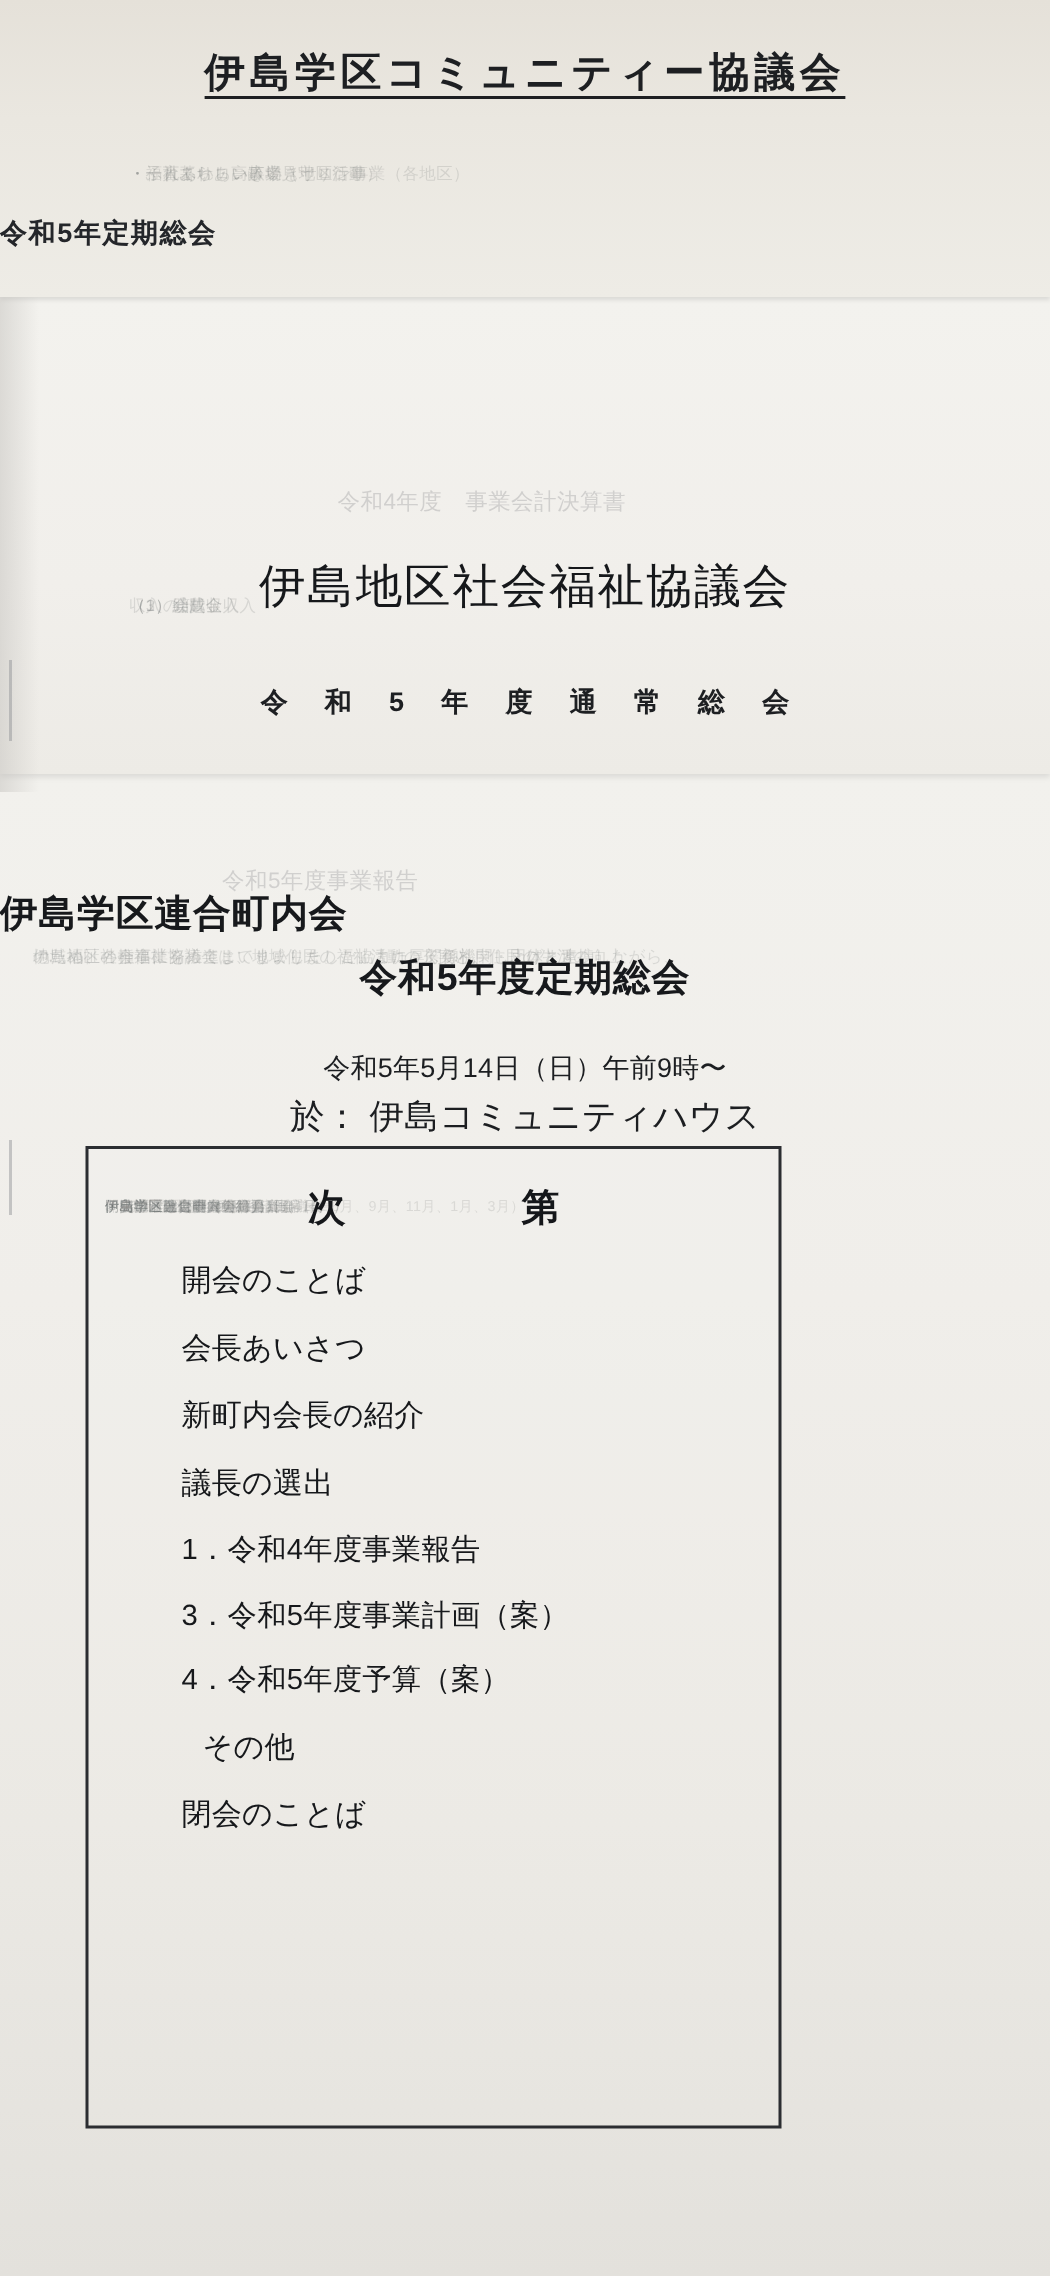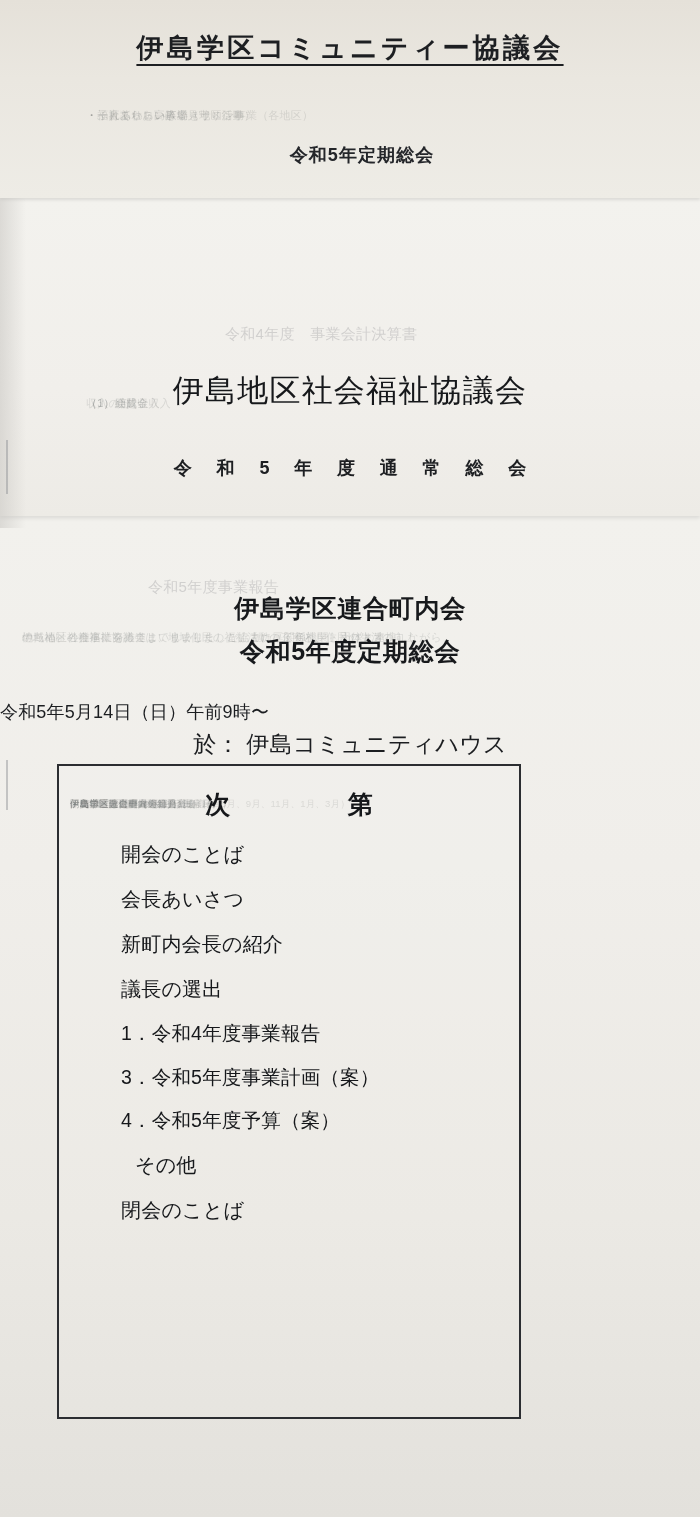--- a/index.html
+++ b/index.html
@@ -77,26 +77,24 @@
     font-weight: 700;
     color: #1d1f22;
     letter-spacing: 0.12em;
     text-decoration: underline;
     text-underline-offset: 7px;
     text-decoration-thickness: 2px;
   }
   .h-community-sub {
     position: absolute;
     top: 143px; left: 0; right: 0;
-    text-align: center;
     font-size: 18px;
     font-weight: 700;
     color: #24262a;
     letter-spacing: 0.06em;
-    padding-left: 24px;
   }
 
   .h-welfare {
     position: absolute;
     top: 370px; left: 0; right: 0;
     text-align: center;
     font-size: 31px;
     font-weight: 400;
     color: #16181b;
     letter-spacing: 0.04em;
@@ -108,39 +106,39 @@
     font-size: 18px;
     font-weight: 700;
     color: #1d1f22;
     letter-spacing: 0.55em;
     text-indent: 0.55em;
   }
 
   .h-assoc1 {
     position: absolute;
     top: 592px; left: 0; right: 0;
-    text-align: center;
+    text-align: left;
     font-size: 25px;
     font-weight: 700;
     color: #17191c;
     letter-spacing: 0.03em;
   }
   .h-assoc2 {
     position: absolute;
     top: 635px; left: 0; right: 0;
     text-align: center;
     font-size: 25px;
     font-weight: 700;
     color: #17191c;
     letter-spacing: 0.03em;
   }
   .meeting-when {
     position: absolute;
     top: 700px; left: 0; right: 0;
-    text-align: left;
+    text-align: center;
     font-size: 18px;
     color: #1c1e21;
     letter-spacing: 0.01em;
   }
   .meeting-where {
     position: absolute;
     top: 729px; left: 0; right: 0;
     text-align: center;
     font-size: 23px;
     color: #1c1e21;

